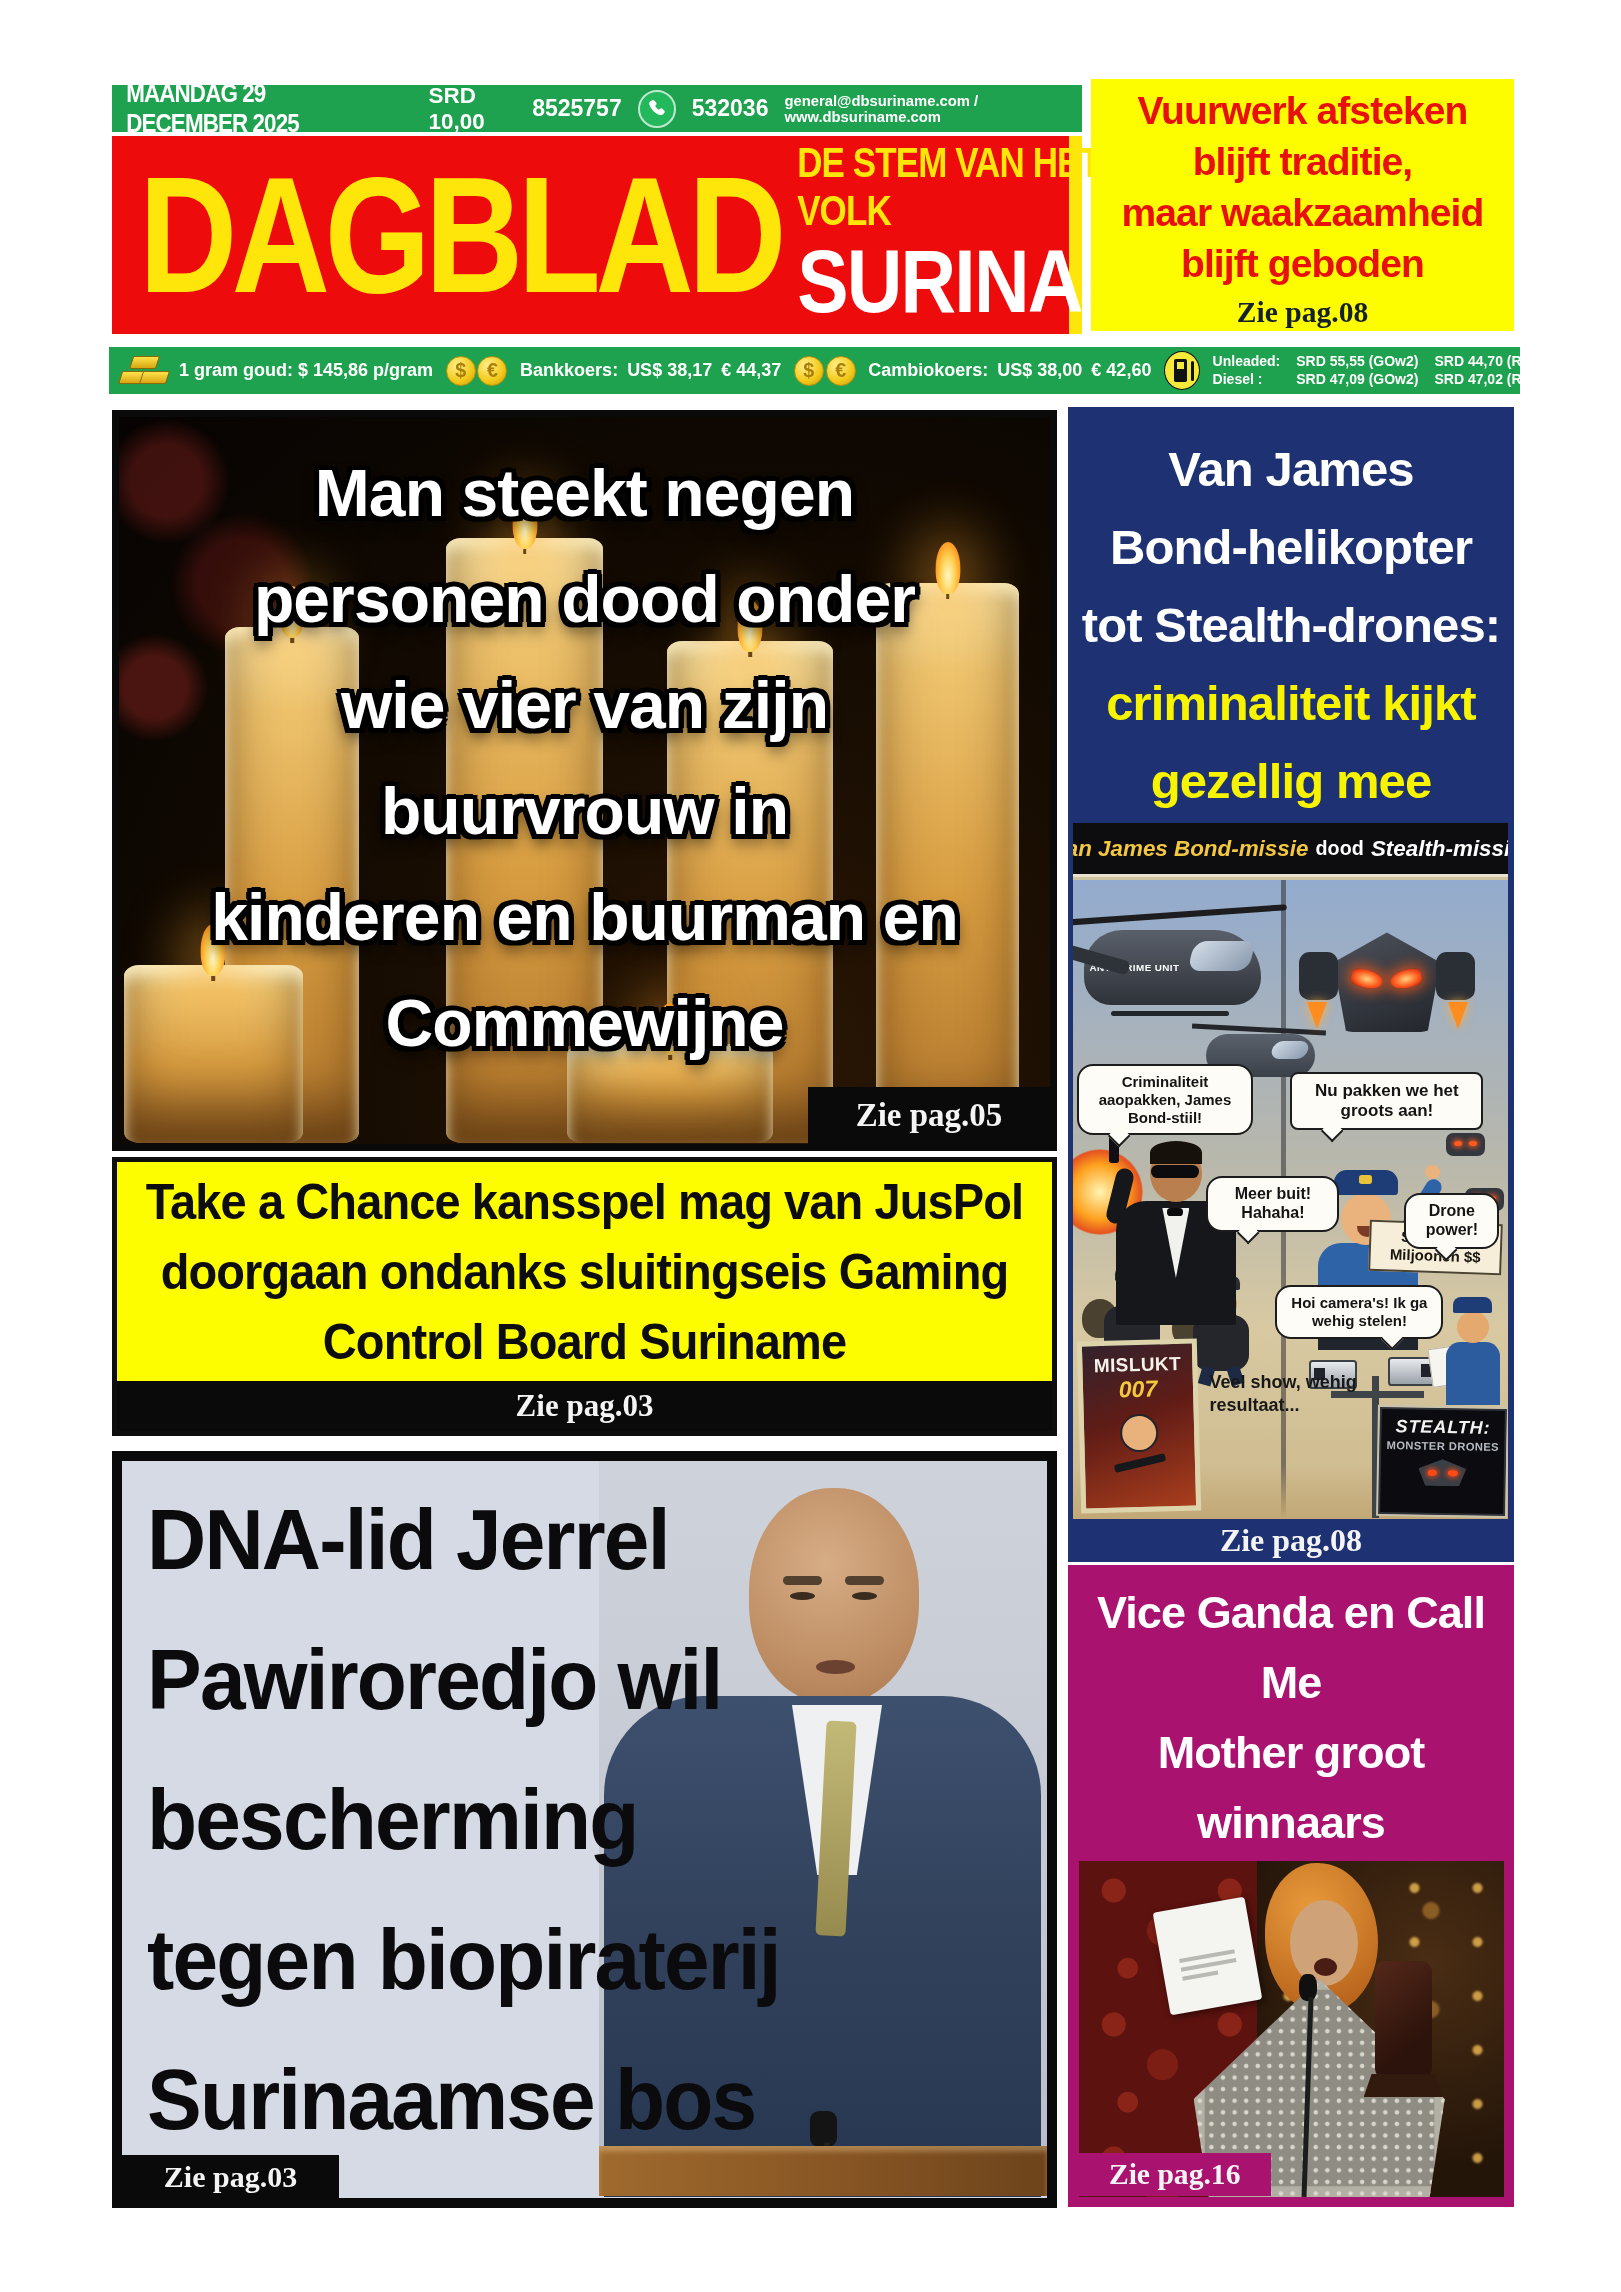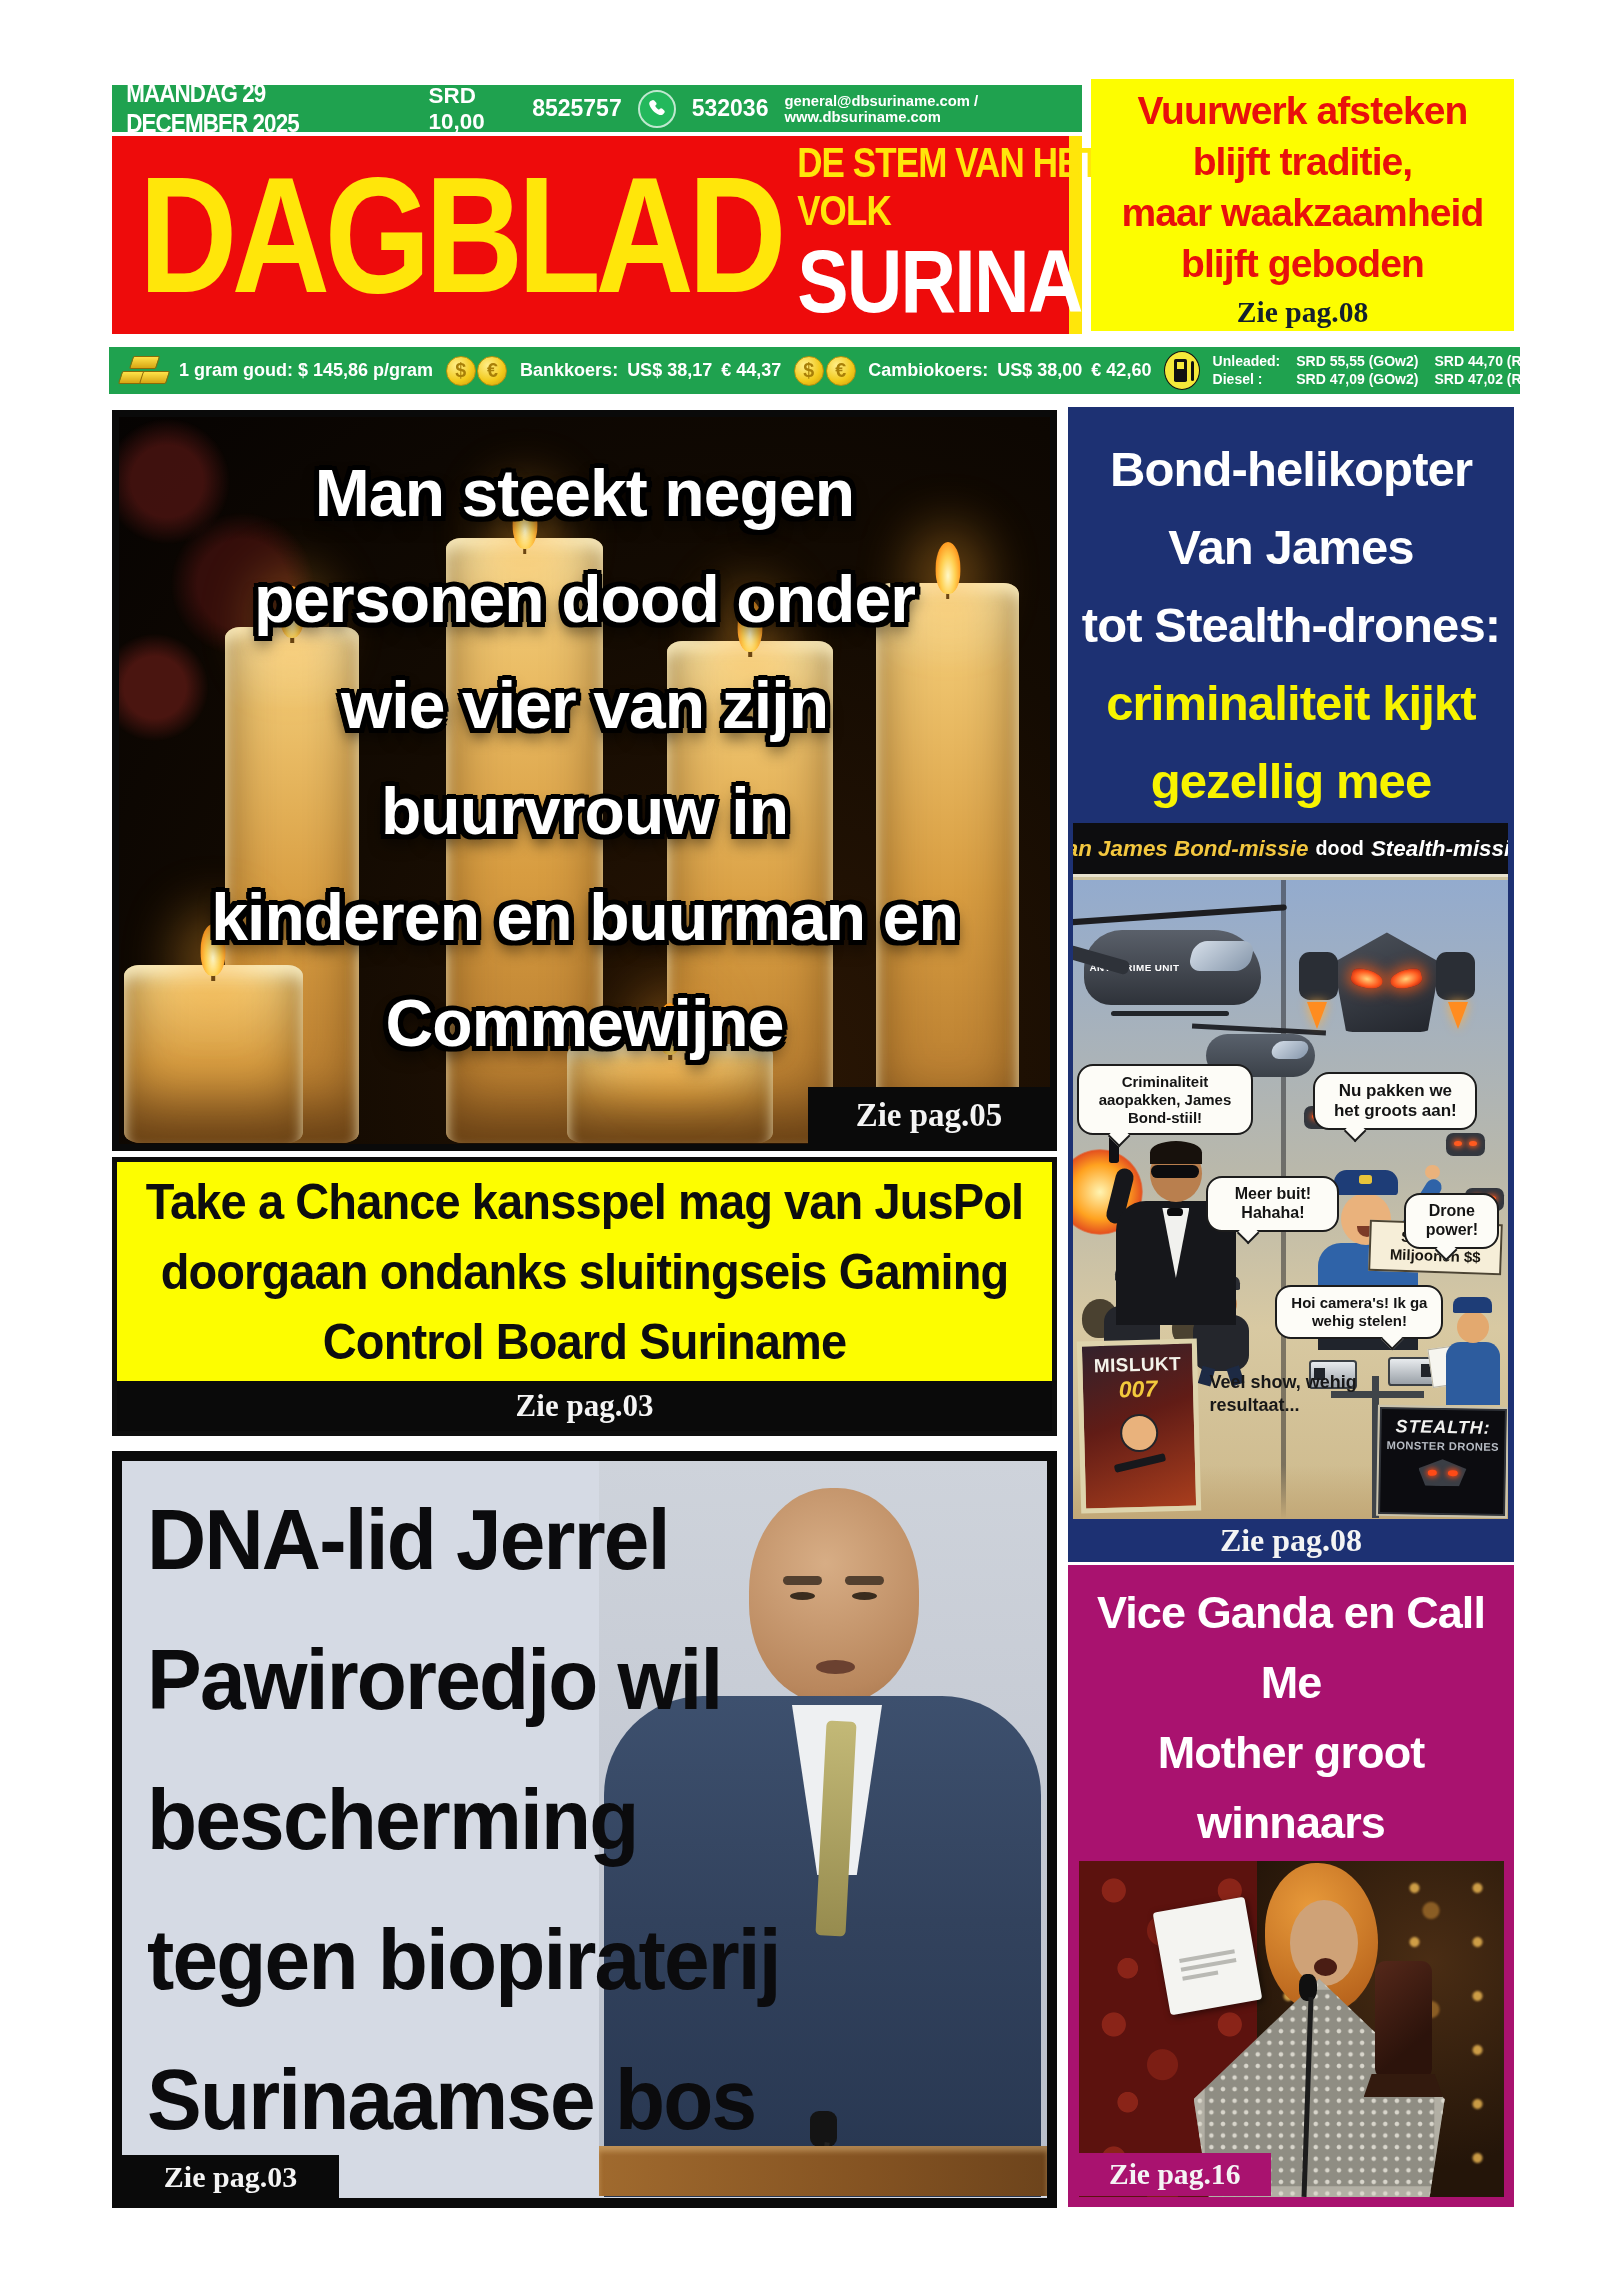--- a/index.html
+++ b/index.html
@@ -153,21 +153,21 @@
   .jetL { left:7.2px; top:75px; } .jetR { right:7.2px; top:75px; }
   .drone-small { position:absolute; width:39px; height:23px; border-radius:7.2px; background:#33373e; }
   .drone-small .eye { position:absolute; top:8px; width:8px; height:5.4px; background:#ff5a1f; border-radius:50%; box-shadow:0 0 5.4px 1.8px rgba(255,90,30,.8); }
   .ds-eL { left:8px; } .ds-eR { right:8px; }
 
   .bubble { position:absolute; background:#fdfcf7; border:2.7px solid #1c1c1c; border-radius:16px;
     padding:7.2px 9px; color:#141414; font-weight:bold; text-align:center; line-height:1.18; z-index:6; }
   .bubble::after { content:""; position:absolute; bottom:-10.7px; left:32px; width:14.3px; height:14.3px; background:#fdfcf7;
     border-right:2.7px solid #1c1c1c; border-bottom:2.7px solid #1c1c1c; transform:rotate(45deg); }
   .bubble-bond { left:3.6px; top:184px; width:176px; font-size:15px; }
-  .bubble-cop { left:240px; top:192px; width:164px; font-size:17px; }
+  .bubble-cop { left:217px; top:192px; width:193px; font-size:17px;border-radius:8px; }
   .bubble-loot { left:133px; top:296px; width:133px; font-size:16px; }
   .bubble-drone { left:331px; top:313px; width:95px; font-size:16px; }
   .bubble-thief { left:202px; top:405px; width:168px; font-size:15px; }
   .bubble-thief::after { left:107px; }
 
   .explosion { position:absolute; left:-16px; top:269px; width:86px; height:86px; border-radius:50%;
     background:radial-gradient(#fff4b2 0%, #ffa21f 45%, #e5531f 68%, rgba(229,83,31,0) 72%); }
   .bond { position:absolute; left:30px; top:265px; width:143px; height:179px; z-index:4; }
   .bond-head { position:absolute; left:47px; top:0; width:52px; height:57px; border-radius:50%; background:#b97f4e; }
   .bond-hair { position:absolute; left:47px; top:-3.6px; width:52px; height:23px; border-radius:50% 50% 0 0; background:#17110c; }
@@ -412,22 +412,22 @@
       <div class="line">tegen biopiraterij</div>
       <div class="line">Surinaamse bos</div>
     </div>
     <div class="dna-ref">
       <span class="reftext">Zie pag.03</span>
     </div>
   </section>
 
   <section class="abs navy">
     <div class="navy-headline">
+      <div class="wline">Van James</div>
       <div class="wline">Bond-helikopter</div>
-      <div class="wline">Van James</div>
       <div class="wline">tot Stealth-drones:</div>
       <div class="yline">criminaliteit kijkt</div>
       <div class="yline">gezellig mee</div>
     </div>
 
     <div class="cartoon">
       <div class="cartoon-banner">
         <span class="cb1">Van James Bond-missie</span>
         <span class="cb2">dood</span>
         <span class="cb3">Stealth-missie!</span>

